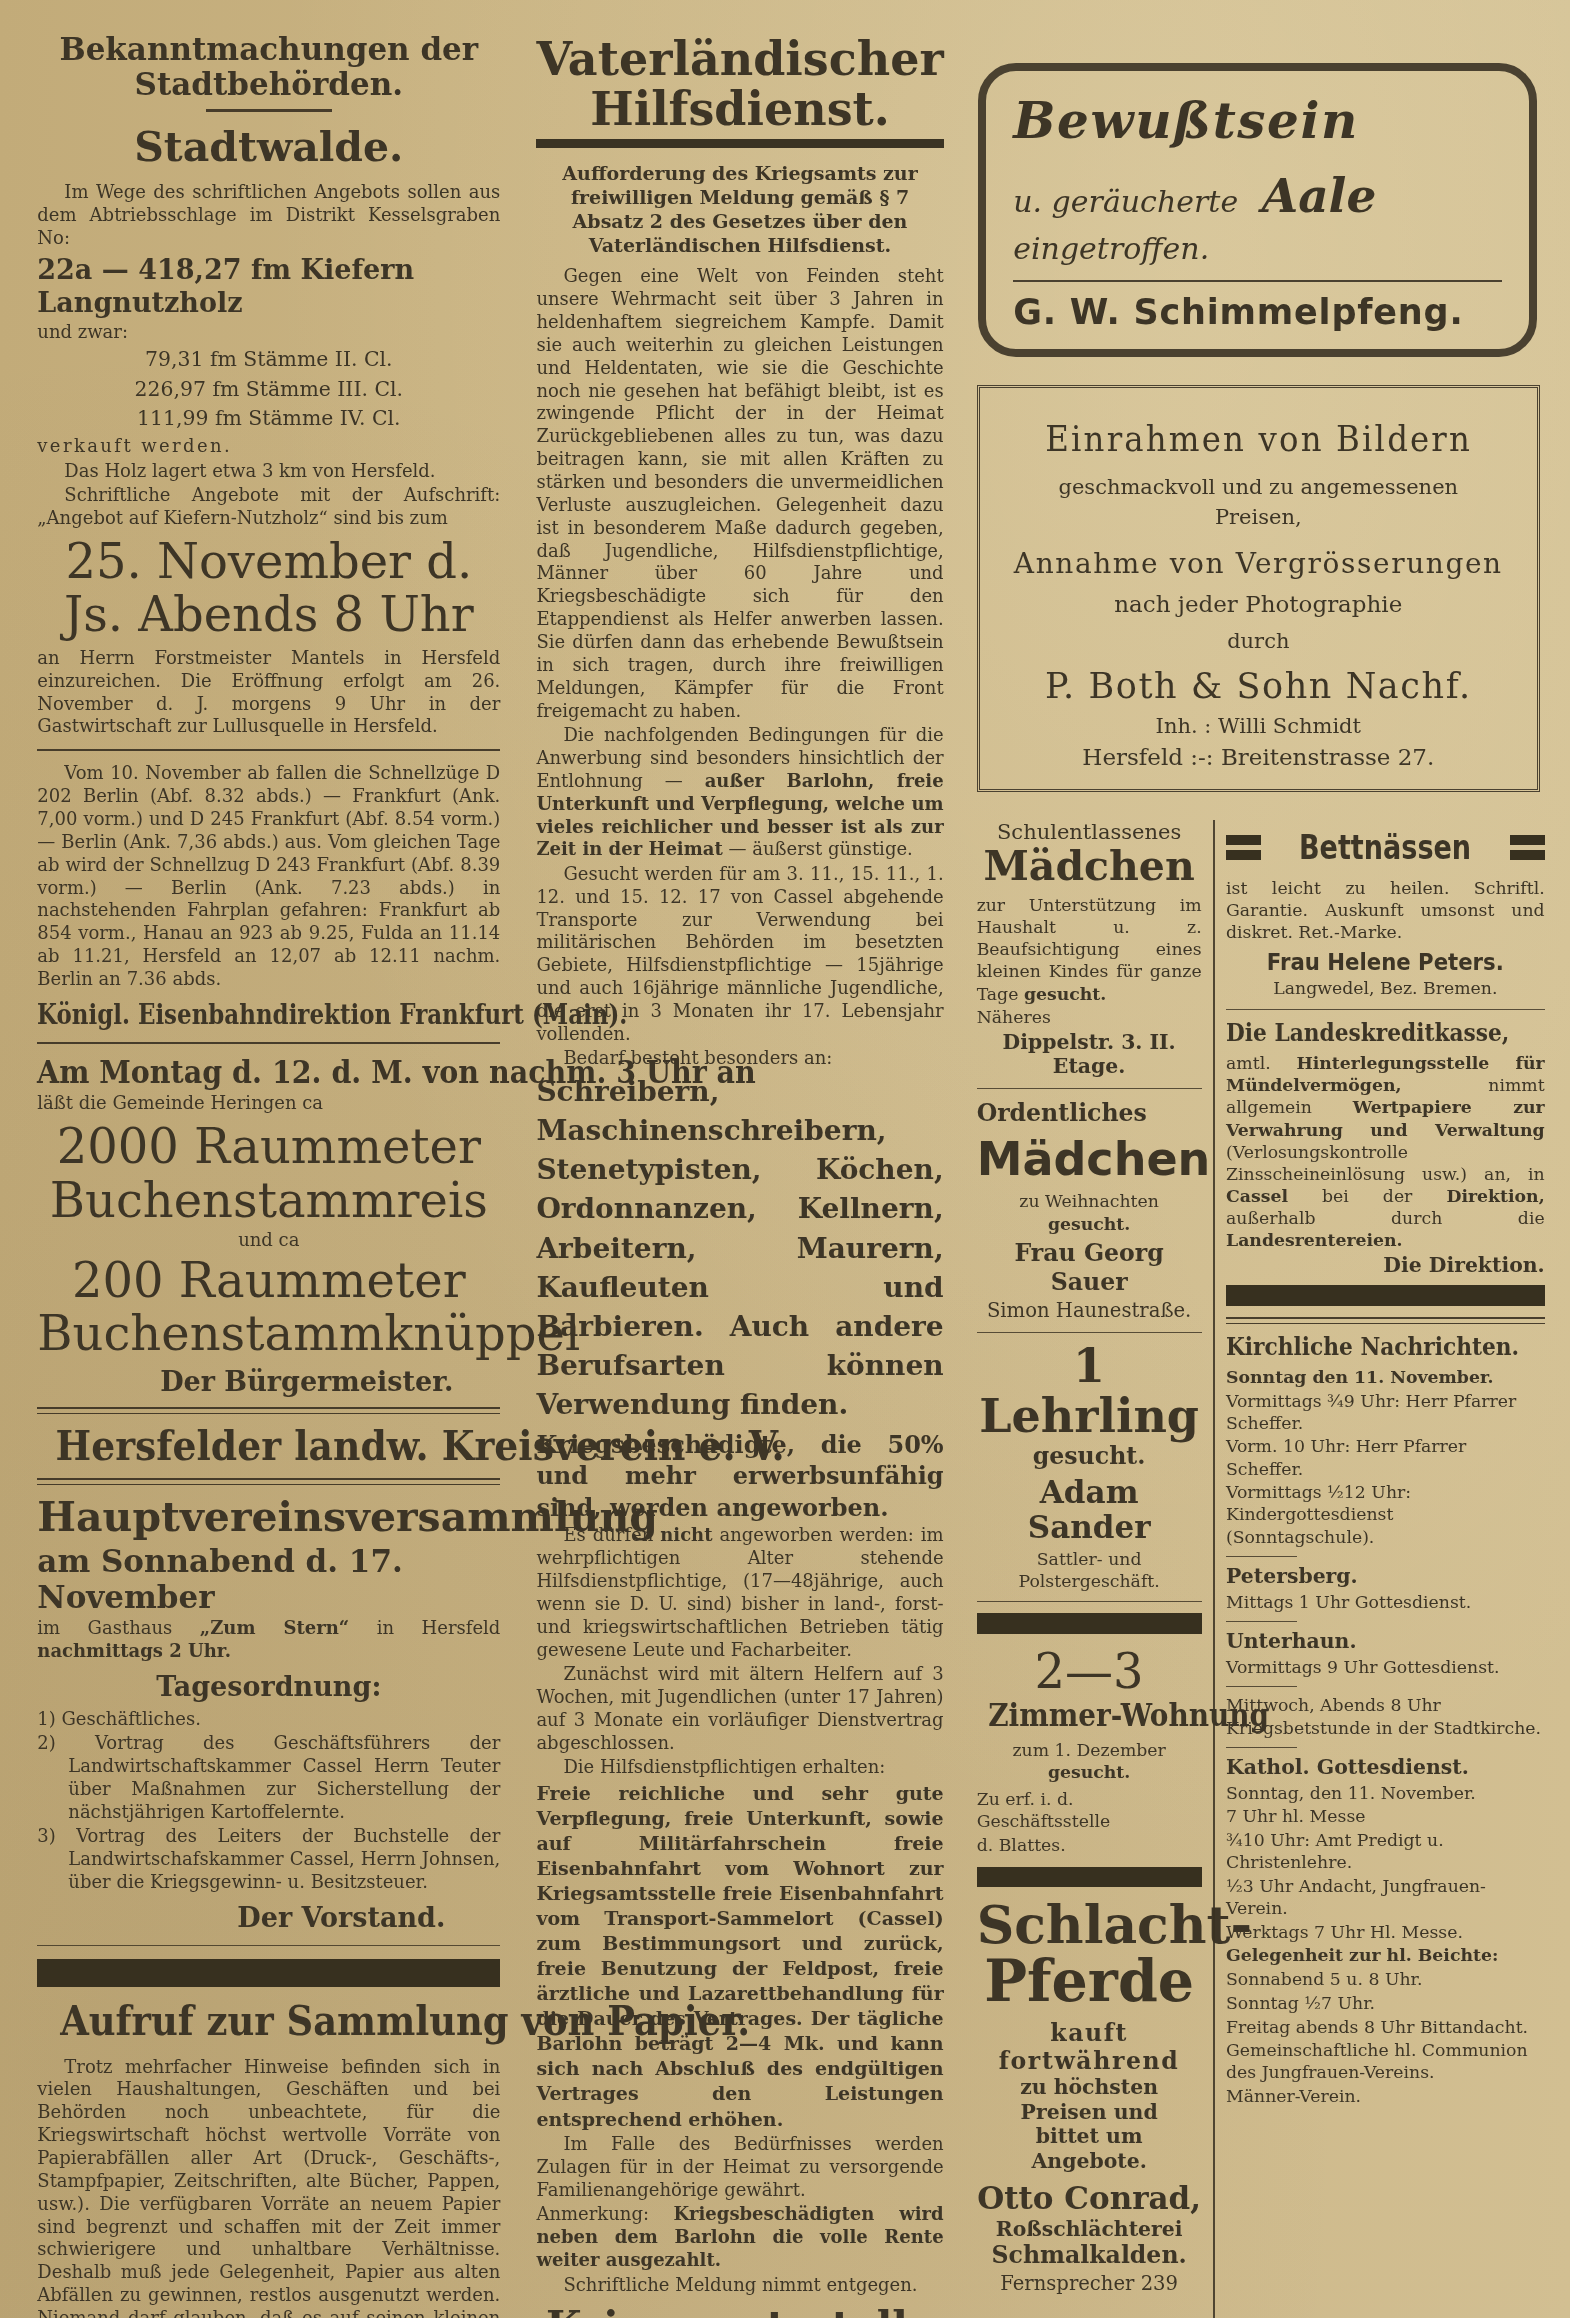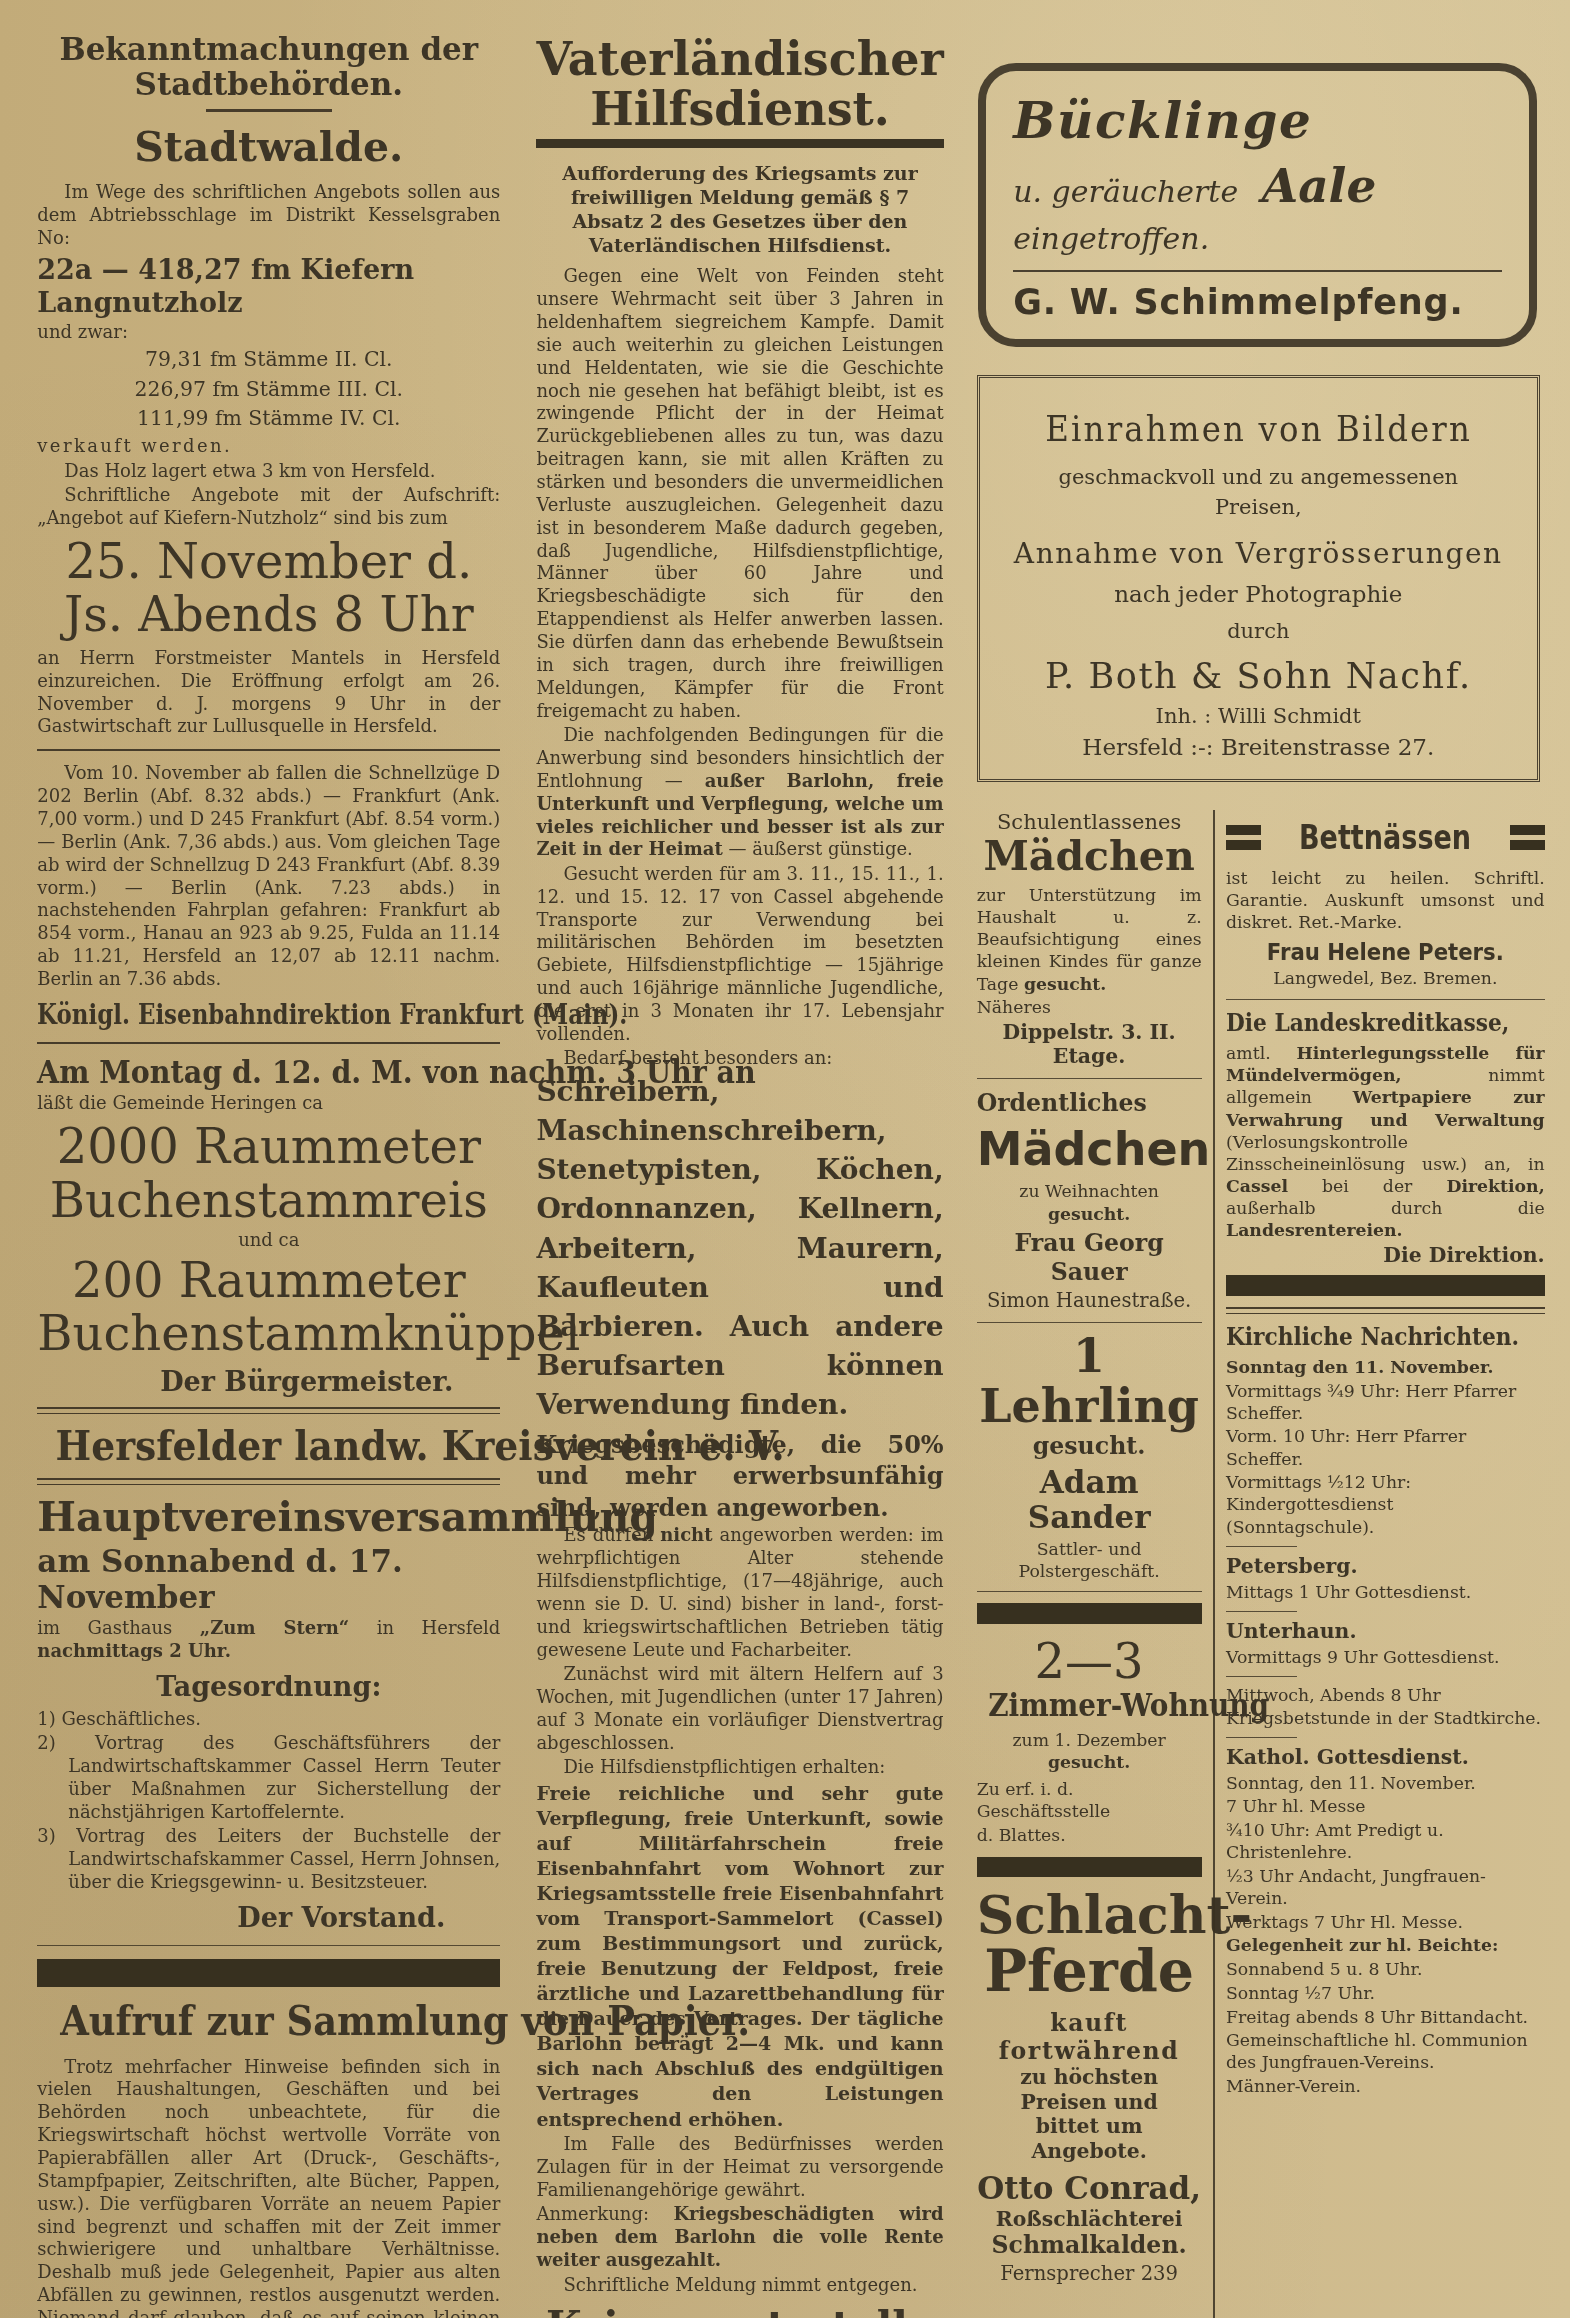--- a/index.html
+++ b/index.html
@@ -45,21 +45,21 @@
   .rule{border:none;border-top:2.4px solid rgba(56,48,33,0.9);margin:11px 0;}
   .rule-thin{border:none;border-top:1.6px solid rgba(56,48,33,0.8);margin:9.4px 0;}
   .dblrule{height:3.9px;border-top:2.4px solid rgba(56,48,33,0.9);border-bottom:1.6px solid rgba(56,48,33,0.9);margin:9.4px 0;}
   .hr-short{width:126px;border-top:3.9px solid rgba(56,48,33,0.9);margin:6.3px auto 12.6px;}
   .bar{height:28px;background:#37301f;margin:12.6px 0;}
   .bar-sm{height:20.4px;background:#37301f;margin:11px 0;}
   .thickrule{height:9.4px;background:#3a3323;margin:4.7px 0 12.6px;}
 
   .ad-fish{border:8.6px solid #4a4130;border-radius:38px;padding:20.4px 27px 17.3px;margin:33px 7.9px 23.6px 1.6px;}
   .fish-line1{font-size:50px;font-weight:700;font-style:italic;letter-spacing:1.6px;}
-  .fish-line2{font-size:30px;font-style:italic;margin-top:8px;}
+  .fish-line2{font-size:30px;font-style:italic;margin-top:18px;}
   .fish-aale{font-size:47px;font-weight:700;font-style:italic;margin-left:14px;}
   .fish-line3{font-size:30px;font-style:italic;margin-top:7.9px;}
   .fish-rule{border:none;border-top:2.4px solid #4a4130;margin:14px 0 9.4px;}
   .fish-firm{font-family:"DejaVu Sans",sans-serif;font-weight:700;font-size:35px;letter-spacing:0.8px;}
 
   .ad-frames{border:3.9px double #4a4130;padding:30px 19px 19px;margin:4.7px 4.7px 20.4px 0;}
   .fr-title{font-size:36px;letter-spacing:2.4px;}
   .fr-sub{font-size:21px;margin-top:15.7px;}
   .fr-sub2{font-size:21px;margin-top:6.3px;}
   .fr-big{font-size:28px;letter-spacing:1.6px;margin-top:17.3px;}
@@ -173,21 +173,21 @@
       <div class="body ind tight">Schriftliche Meldung nimmt entgegen.</div>
       <div class="frk52 c mt10">Kriegsamtsstelle Cassel.</div>
 
     </section>
 
     <div class="vdiv"></div>
 
     <section class="colR">
 
       <div class="ad-fish">
-        <div class="fish-line1">Bücklinge</div>
+        <div class="fish-line1">Bewußtsein</div>
         <div class="fish-line2">
           <span>u. geräucherte</span>
           <span class="fish-aale">Aale</span>
         </div>
         <div class="fish-line3">eingetroffen.</div>
         <hr class="fish-rule">
         <div class="fish-firm nw">G. W. Schimmelpfeng.</div>
       </div>
 
       <div class="ad-frames c">

